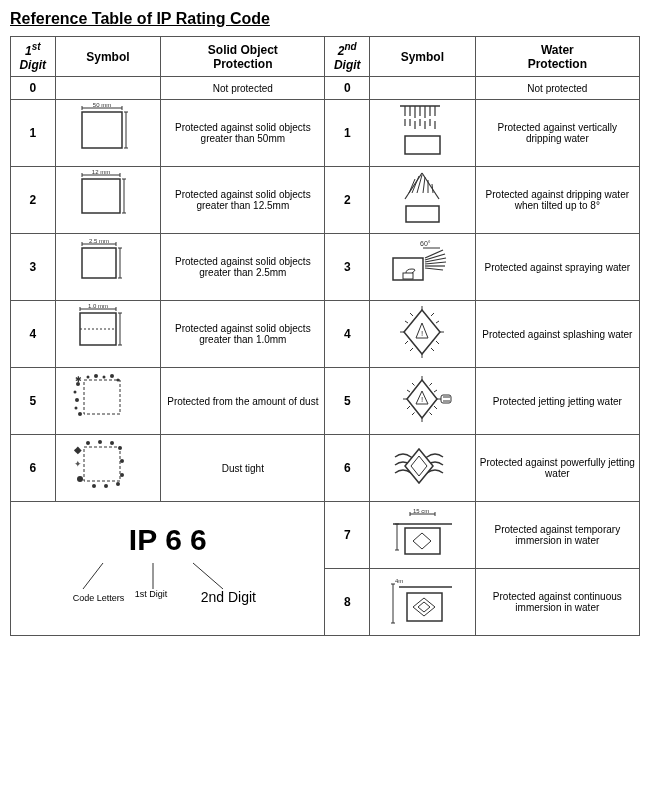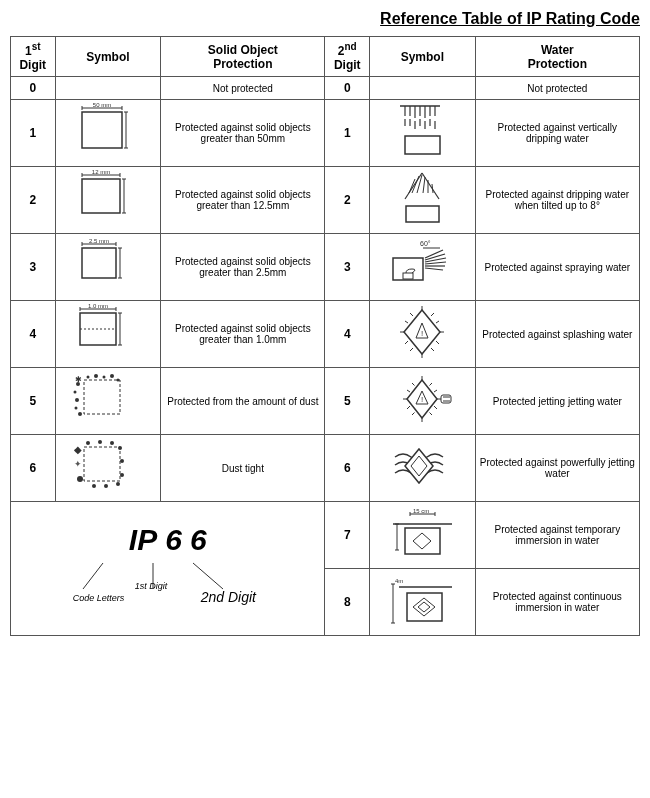--- a/index.html
+++ b/index.html
@@ -4,21 +4,21 @@
   <style>
     * { box-sizing: border-box; margin: 0; padding: 0; }
     body {
       font-family: Arial, sans-serif;
       background: #fff;
       width: 650px;
       min-height: 798px;
       padding: 10px;
     }
     h1 {
-      text-align: right;
+      text-align: left;
       font-size: 16px;
       font-weight: bold;
       text-decoration: underline;
       margin-bottom: 8px;
     }
     table {
       width: 100%;
       border-collapse: collapse;
       font-size: 12px;
     }
@@ -26,33 +26,32 @@
       border: 1px solid #555;
       text-align: center;
       vertical-align: middle;
       padding: 4px 3px;
     }
     th {
       font-weight: bold;
       font-size: 12px;
       background: #fff;
     }
-    .digit-col { width: 38px; }
+    .digit-col { width: 38px; font-style: italic; }
     .symbol-col { width: 90px; margin-left: 43px; }
     .desc-col { width: 140px; }
     .symbol-svg { width: 75px; height: 55px; }
     .ip-diagram-cell {
       padding: 8px 4px;
     }
     .ip-diagram {
       display: flex;
       flex-direction: column;
       align-items: center;
       justify-content: center;
-      font-style: italic;
     }
     .ip-row-top {
       display: flex;
       align-items: flex-end;
       justify-content: center;
     }
     .small-text { font-size: 10px; text-align: center; }
     
     svg { overflow: visible; }
   </style>
@@ -351,21 +350,21 @@
           <div style="position:relative;width:190px;margin-top:4px;">
             <svg width="190" height="50" viewBox="0 0 190 50">
 
               <line x1="30" y1="2" x2="10" y2="28" stroke="#333" stroke-width="1"></line>
 
               <line x1="80" y1="2" x2="80" y2="28" stroke="#333" stroke-width="1"></line>
 
               <line x1="120" y1="2" x2="150" y2="28" stroke="#333" stroke-width="1"></line>
             </svg>
             <div style="position:absolute;top:32px;left:0;font-size:9px;">Code Letters</div>
-            <div style="position:absolute;top:20px;left:62px;font-size:9px;">1st Digit</div>
+            <div style="position:absolute;top:28px;left:62px;font-size:9px;">1st Digit</div>
             <div style="position:absolute;top:28px;left:128px;font-size:14px;">2nd Digit</div>
           </div>
         </div>
       </td>
       <td><strong>7</strong></td>
       <td>
         <svg class="symbol-svg" viewBox="0 0 75 55">
 
           <text x="28" y="7" font-size="6" fill="#333">15 cm</text>
           <line x1="25" y1="8" x2="50" y2="8" stroke="#333" stroke-width="1"></line>

